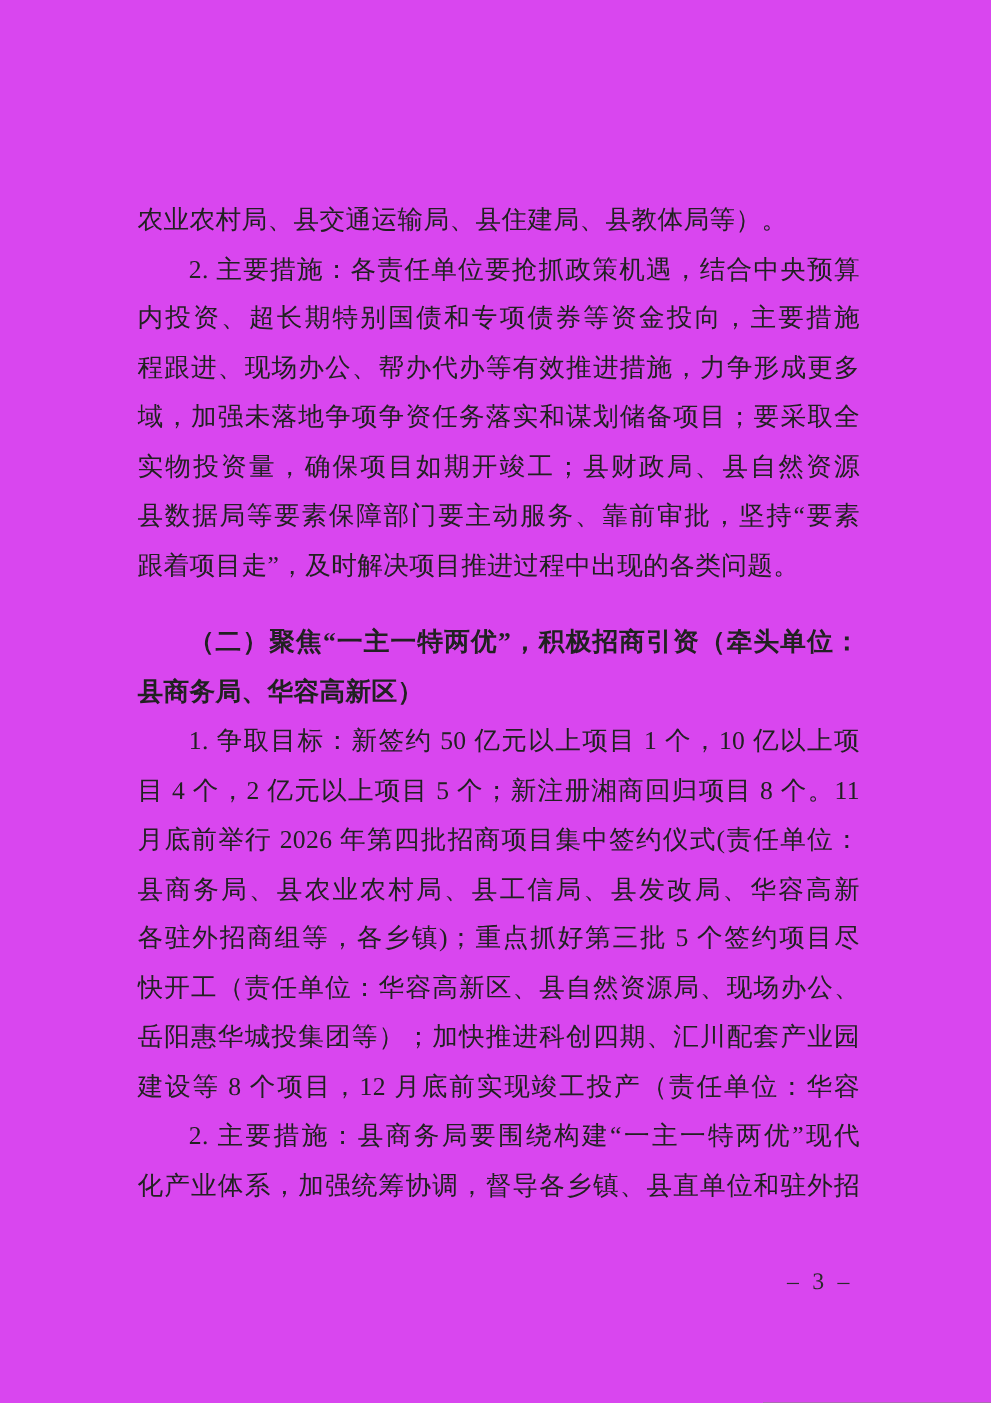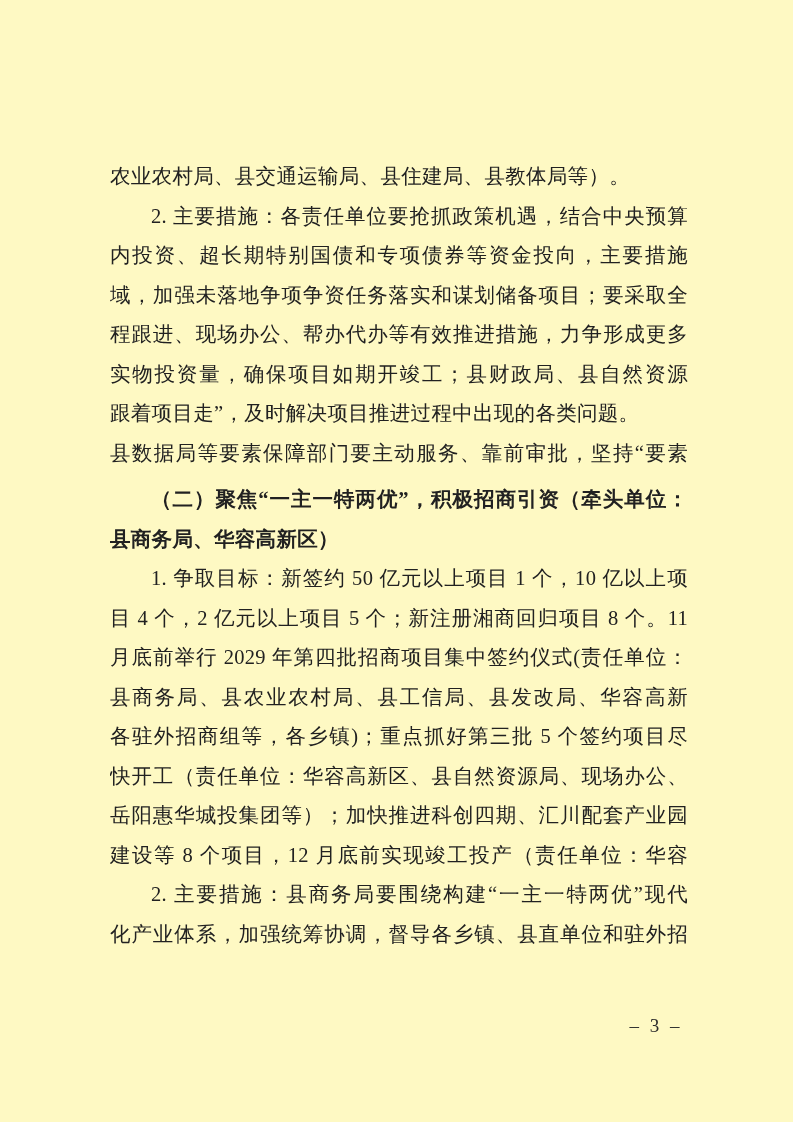--- a/index.html
+++ b/index.html
@@ -5,21 +5,21 @@
   html, body {
     margin: 0;
     padding: 0;
     background: #888;
   }
   .page {
     position: relative;
     width: 793px;
     height: 1122px;
     margin: 0 auto;
-    background: #fef9c3;
+    background: #d946ef;
     font-family: "Liberation Serif", "DejaVu Serif", serif;
     color: #212121;
     overflow: hidden;
   }
   .text-block {
     position: absolute;
     left: 110px;
     top: 157px;
     width: 578px;
   }
@@ -43,21 +43,21 @@
     white-space: nowrap;
   }
   .indent {
     text-indent: 2em;
     font-family: Liberation Serif, serif;
   }
   .heading {
     font-weight: bold;
   }
   .heading-first {
-    margin-top: 7px;
+    margin-top: 22px;
   }
   .page-number {
     position: absolute;
     top: 1013px;
     left: 600px;
     width: 112px;
     height: 26px;
     line-height: 26px;
     text-align: center;
     font-size: 19px;
@@ -66,30 +66,30 @@
   }
 </style>
 </head>
 <body>
 
 <div class="page">
   <div class="text-block">
     <div class="line pend">农业农村局、县交通运输局、县住建局、县教体局等）。</div>
     <div class="line fill indent">2. 主要措施：各责任单位要抢抓政策机遇，结合中央预算</div>
     <div class="line fill">内投资、超长期特别国债和专项债券等资金投向，主要措施</div>
+    <div class="line fill">程跟进、现场办公、帮办代办等有效推进措施，力争形成更多</div>
     <div class="line fill">域，加强未落地争项争资任务落实和谋划储备项目；要采取全</div>
-    <div class="line fill">程跟进、现场办公、帮办代办等有效推进措施，力争形成更多</div>
     <div class="line fill">实物投资量，确保项目如期开竣工；县财政局、县自然资源局、</div>
+    <div class="line fill">县数据局等要素保障部门要主动服务、靠前审批，坚持“要素</div>
     <div class="line pend">跟着项目走”，及时解决项目推进过程中出现的各类问题。</div>
-    <div class="line fill">县数据局等要素保障部门要主动服务、靠前审批，坚持“要素</div>
     <div class="line fill indent heading heading-first">（二）聚焦“一主一特两优”，积极招商引资（牵头单位：</div>
     <div class="line pend heading">县商务局、华容高新区）</div>
     <div class="line fill indent">1. 争取目标：新签约 50 亿元以上项目 1 个，10 亿以上项</div>
     <div class="line fill">目 4 个，2 亿元以上项目 5 个；新注册湘商回归项目 8 个。11</div>
-    <div class="line fill">月底前举行 2029 年第四批招商项目集中签约仪式(责任单位：</div>
+    <div class="line fill">月底前举行 2026 年第四批招商项目集中签约仪式(责任单位：</div>
     <div class="line fill">县商务局、县农业农村局、县工信局、县发改局、华容高新区、</div>
     <div class="line fill">各驻外招商组等，各乡镇)；重点抓好第三批 5 个签约项目尽</div>
     <div class="line fill">快开工（责任单位：华容高新区、县自然资源局、现场办公、</div>
     <div class="line fill">岳阳惠华城投集团等）；加快推进科创四期、汇川配套产业园</div>
     <div class="line fill">建设等 8 个项目，12 月底前实现竣工投产（责任单位：华容</div>
     <div class="line fill indent">2. 主要措施：县商务局要围绕构建“一主一特两优”现代</div>
     <div class="line fill">化产业体系，加强统筹协调，督导各乡镇、县直单位和驻外招</div>
   </div>
 
   <div class="page-number">– 3 –</div>

